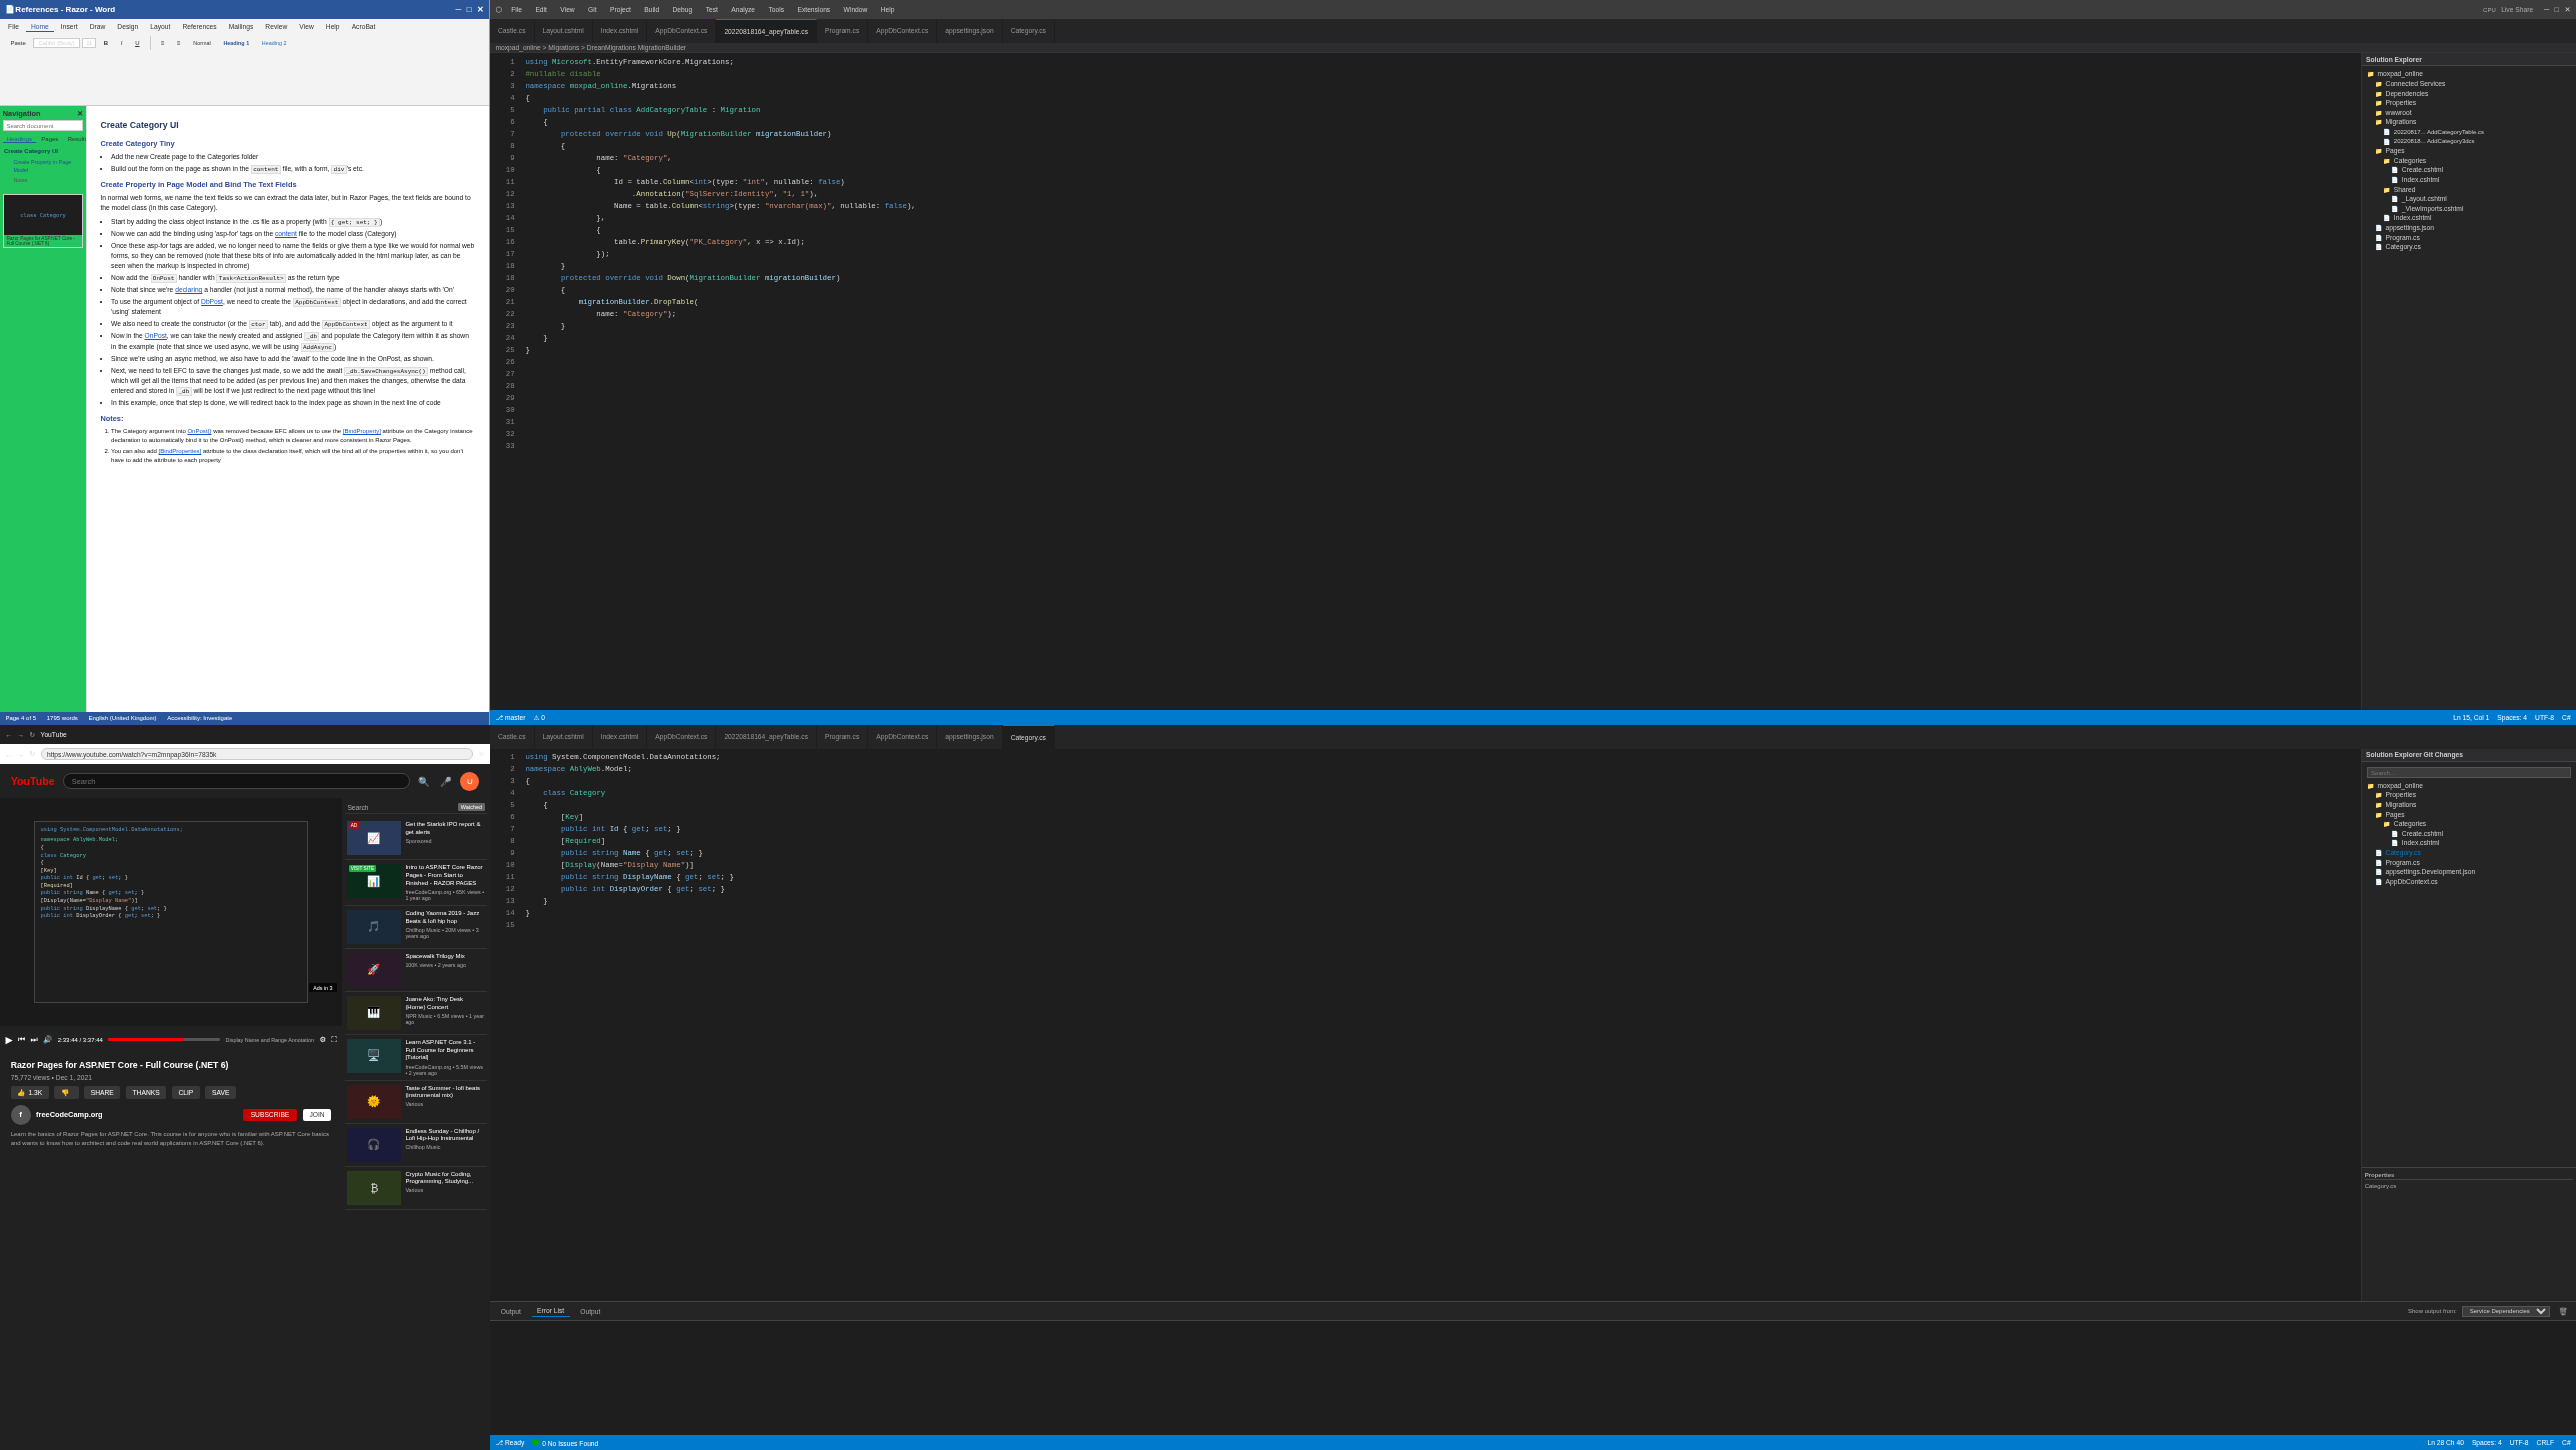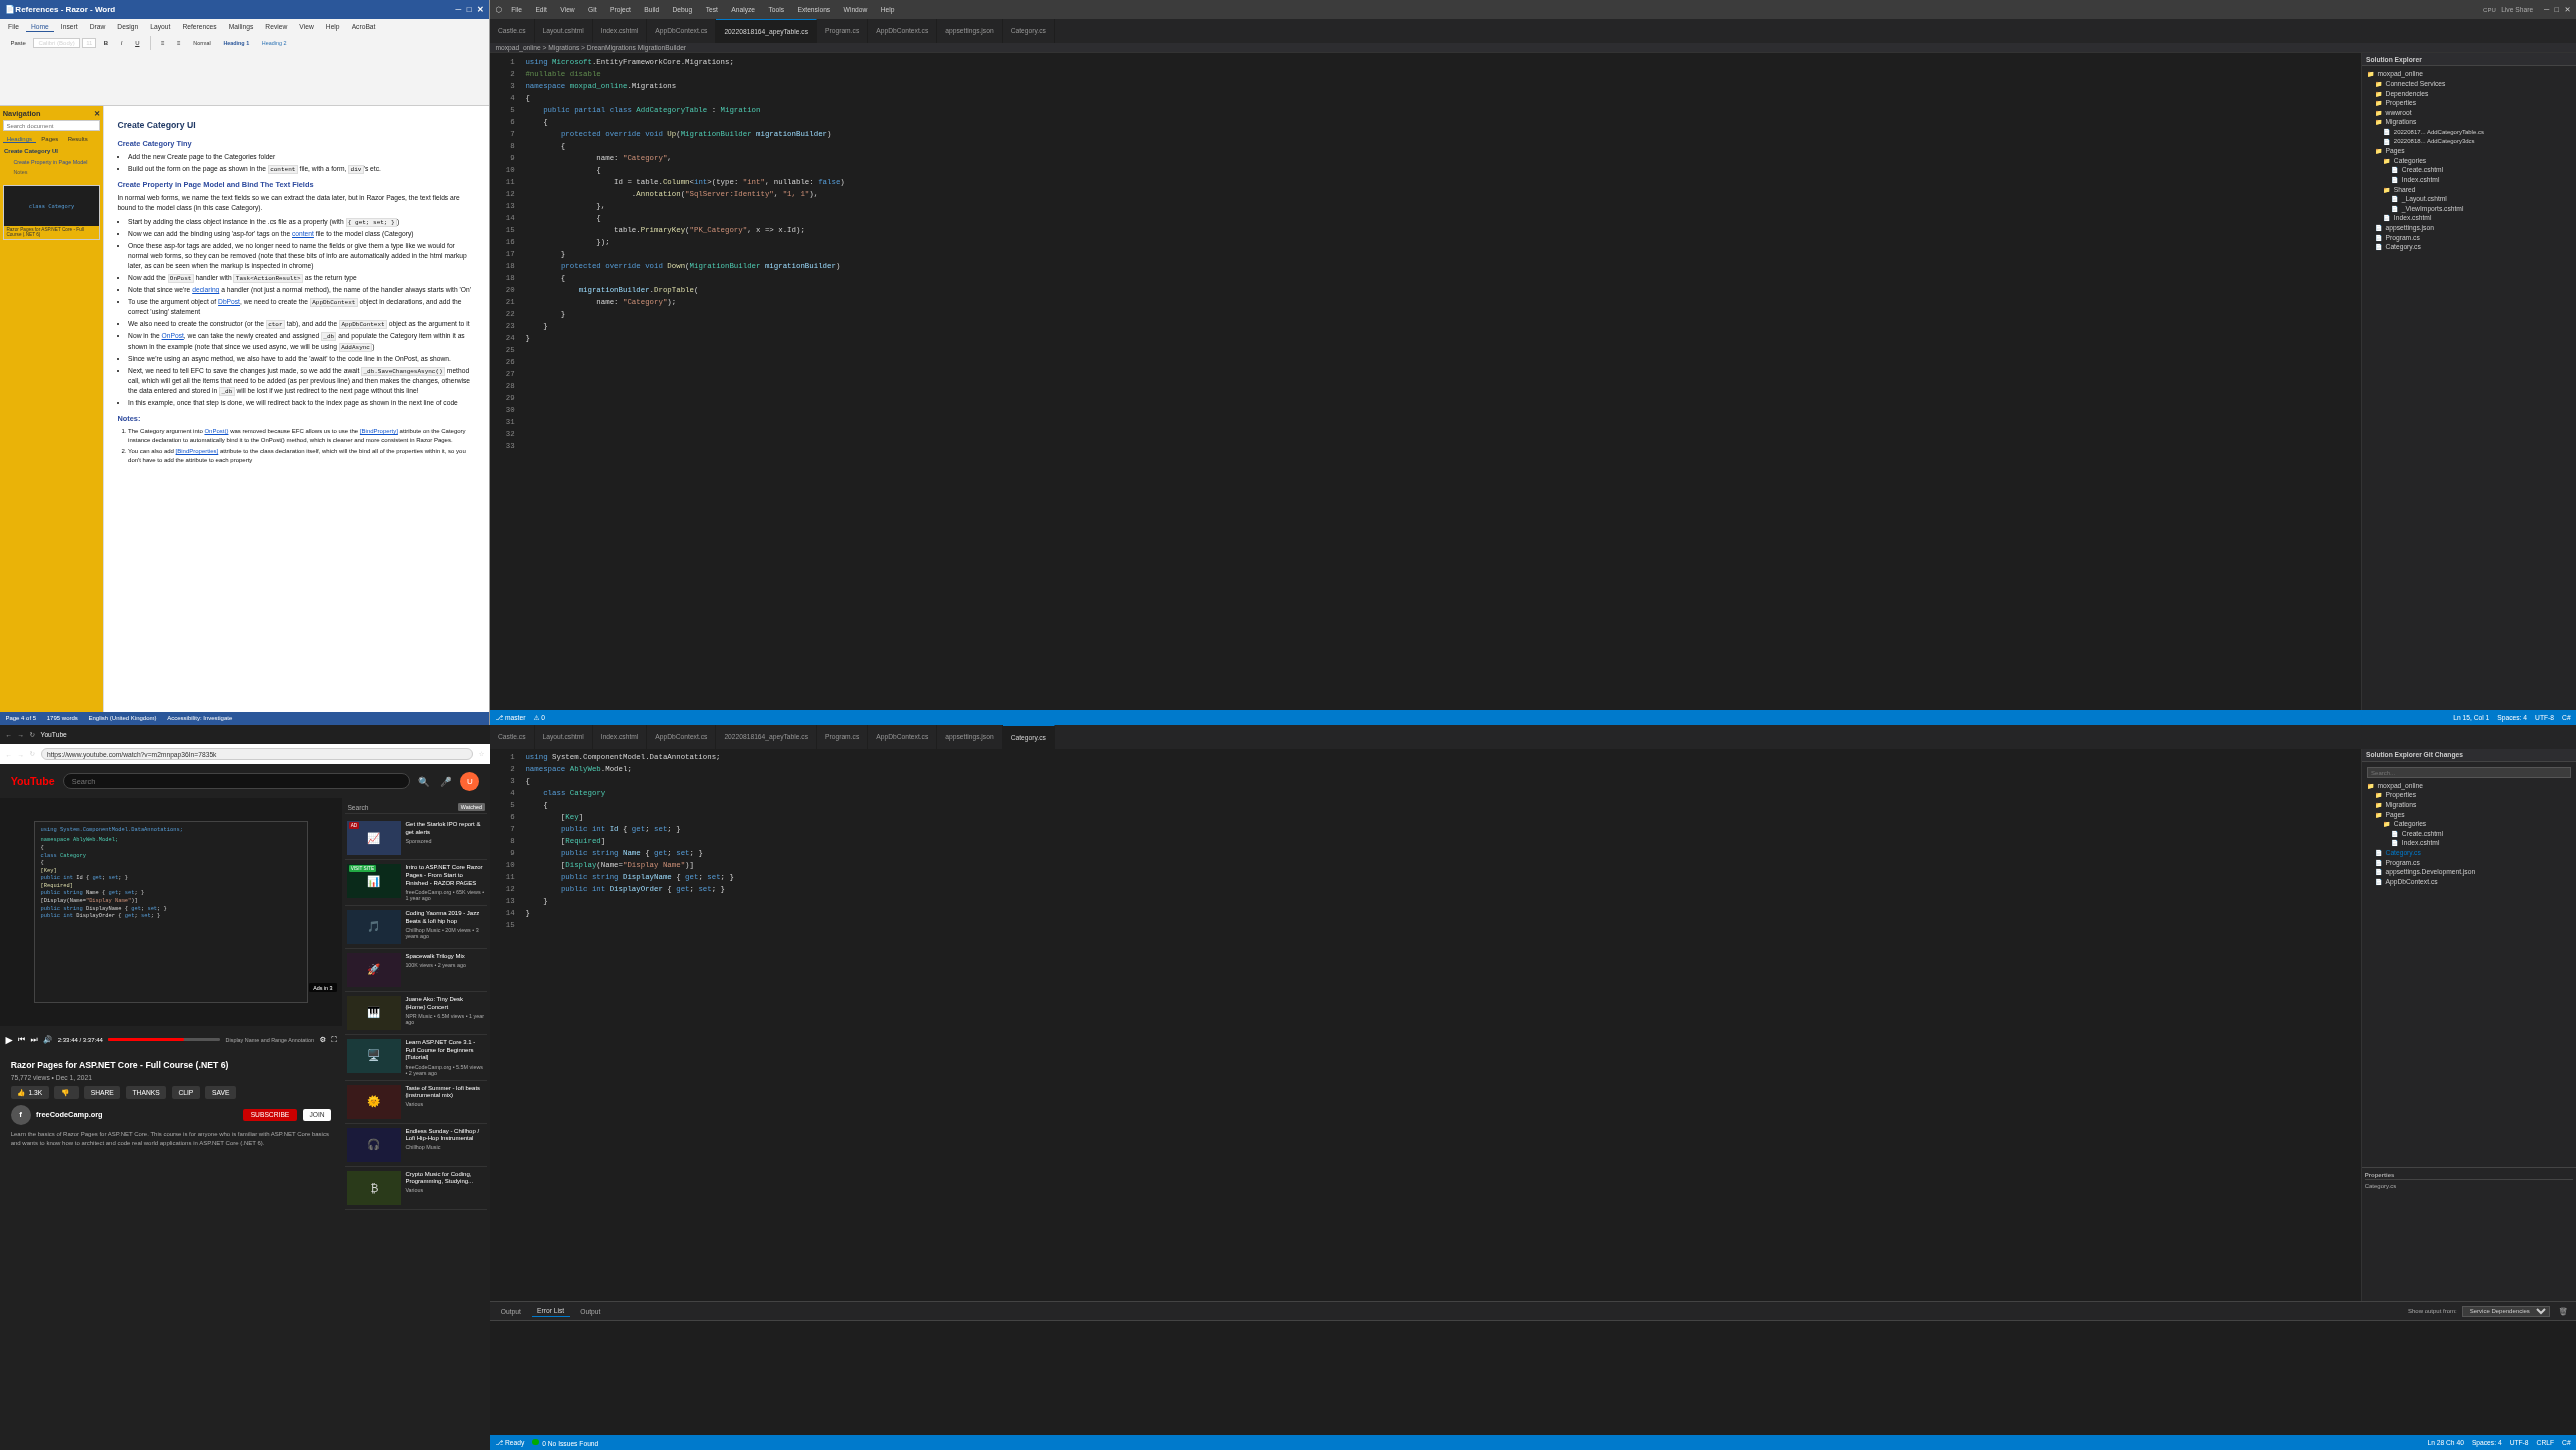--- a/index.html
+++ b/index.html
@@ -89,22 +89,22 @@
       border-radius: 1.3px;
     }
 
     .word-main {
       display: flex;
       flex: 1;
       overflow: hidden;
     }
 
     .word-sidebar {
-      width: 104px;
-      background: #eab308;
+      width: 87px;
+      background: #22c55e;
       border-right: 0.7px solid #ddd;
       padding: 2.7px;
       overflow: hidden;
     }
 
     .nav-title {
       font-size: 7.4px;
       font-weight: bold;
       color: #333;
       margin-bottom: 2.7px;
@@ -914,20 +914,21 @@
         <span class="code-line"><span class="kw">namespace</span> <span class="type">moxpad_online</span>.Migrations</span>
         <span class="code-line">{</span>
         <span class="code-line">    <span class="kw">public partial class</span> <span class="type">AddCategoryTable</span> : <span class="type">Migration</span></span>
         <span class="code-line">    {</span>
         <span class="code-line">        <span class="kw">protected override void</span> <span class="method">Up</span>(<span class="type">MigrationBuilder</span> <span class="prop">migrationBuilder</span>)</span>
         <span class="code-line">        {</span>
         <span class="code-line">                name: <span class="str">"Category"</span>,</span>
         <span class="code-line">                {</span>
         <span class="code-line">                    Id = table.<span class="method">Column</span>&lt;<span class="kw">int</span>&gt;(type: <span class="str">"int"</span>, nullable: <span class="kw">false</span>)</span>
         <span class="code-line">                        .<span class="method">Annotation</span>(<span class="str">"SqlServer:Identity"</span>, <span class="str">"1, 1"</span>),</span>
+        <span class="code-line">                    Name = table.<span class="method">Column</span>&lt;<span class="kw">string</span>&gt;(type: <span class="str">"nvarchar(max)"</span>, nullable: <span class="kw">false</span>),</span>
         <span class="code-line">                },</span>
         <span class="code-line">                {</span>
         <span class="code-line">                    table.<span class="method">PrimaryKey</span>(<span class="str">"PK_Category"</span>, x =&gt; x.Id);</span>
         <span class="code-line">                });</span>
         <span class="code-line">        }</span>
         <span class="code-line"></span>
         <span class="code-line">        <span class="kw">protected override void</span> <span class="method">Down</span>(<span class="type">MigrationBuilder</span> <span class="prop">migrationBuilder</span>)</span>
         <span class="code-line">        {</span>
         <span class="code-line">            <span class="prop">migrationBuilder</span>.<span class="method">DropTable</span>(</span>
         <span class="code-line">                name: <span class="str">"Category"</span>);</span>

